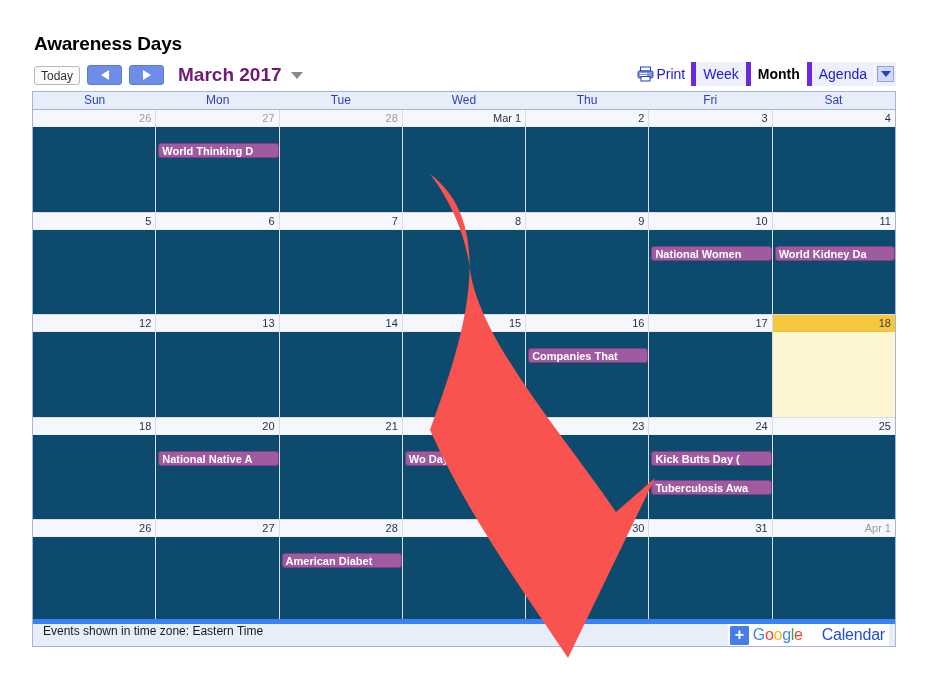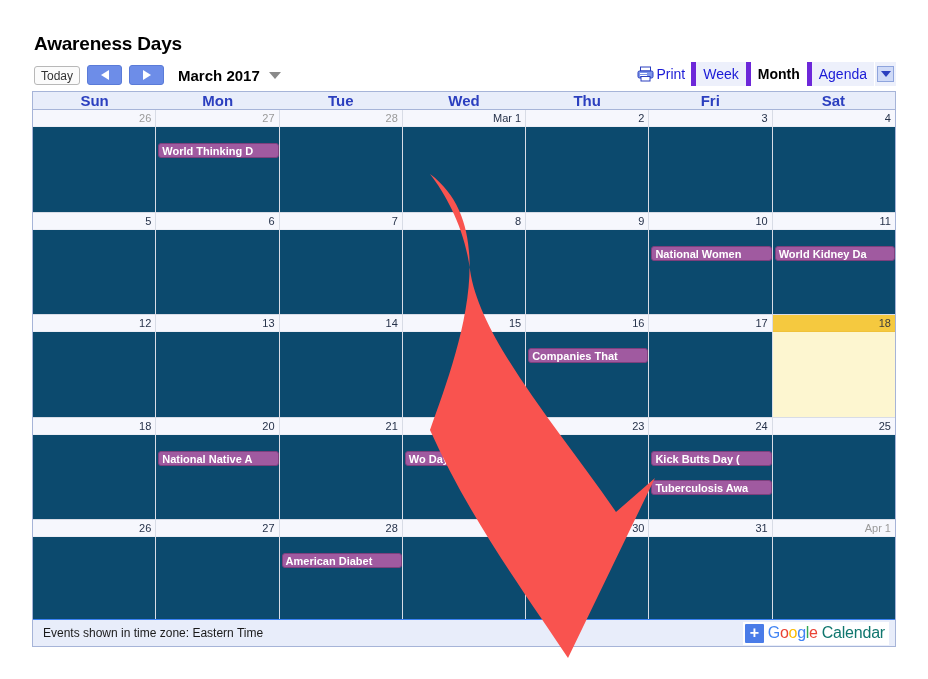--- a/index.html
+++ b/index.html
@@ -72,23 +72,23 @@
     width: 0;
     height: 0;
     border-top: 5px solid transparent;
     border-bottom: 5px solid transparent;
   }
   .nav-prev .tri { border-right: 8px solid #ffffff; }
   .nav-next .tri { border-left: 8px solid #ffffff; }
 
   .month-label {
     margin-left: 14px;
-    font-size: 15px;
+    font-size: 19px;
     font-weight: bold;
-    color: #000000;
+    color: #701a75;
   }
   .month-caret {
     margin-left: 9px;
     width: 0;
     height: 0;
     border-left: 6px solid transparent;
     border-right: 6px solid transparent;
     border-top: 7px solid #8a8a8a;
     cursor: pointer;
   }
@@ -168,22 +168,22 @@
 
   .dow-row {
     display: flex;
     height: 17px;
     background: #e8edfa;
     border-bottom: 1px solid #a6b4d8;
   }
   .dow-cell {
     flex: 1 1 0;
     text-align: center;
-    font-size: 15px;
-    font-weight: bold;
+    font-size: 12px;
+    font-weight: normal;
     color: #2b3fbf;
     line-height: 17px;
   }
 
   .weeks {
     height: 512px;
     display: flex;
     flex-direction: column;
   }
   .week-row {
@@ -257,23 +257,22 @@
   .day-body { overflow: hidden; }
 
   
   .cal-footer {
     position: absolute;
     left: 0;
     right: 0;
     bottom: 0;
     height: 27px;
     background: #e8edfa;
-    border-top: 1px solid #3b82f6;
-    display: flex;
-    align-items: center;
+    border-top: 5px solid #3b82f6;
+    display: flex;
     justify-content: space-between;
     padding: 0 6px 0 10px;
     box-sizing: border-box;
   }
   .tz-text {
     font-size: 12px;
     color: #1a1a1a;
   }
   .gcal-logo {
     display: flex;
@@ -298,22 +297,22 @@
     font-size: 16px;
     font-weight: normal;
     letter-spacing: -0.3px;
   }
   .glogo .b { color: #4285f4; }
   .glogo .r { color: #ea4335; }
   .glogo .y { color: #fbbc05; }
   .glogo .g { color: #34a853; }
   .gcal-word {
     font-size: 16px;
-    color: #0f766e;
-    margin-left: 4px;
+    color: #1d4ed8;
+    margin-left: 19px;
     letter-spacing: -0.2px;
   }
 
   
   .arrow-overlay {
     position: absolute;
     left: 0;
     top: 0;
     width: 928px;
     height: 679px;

